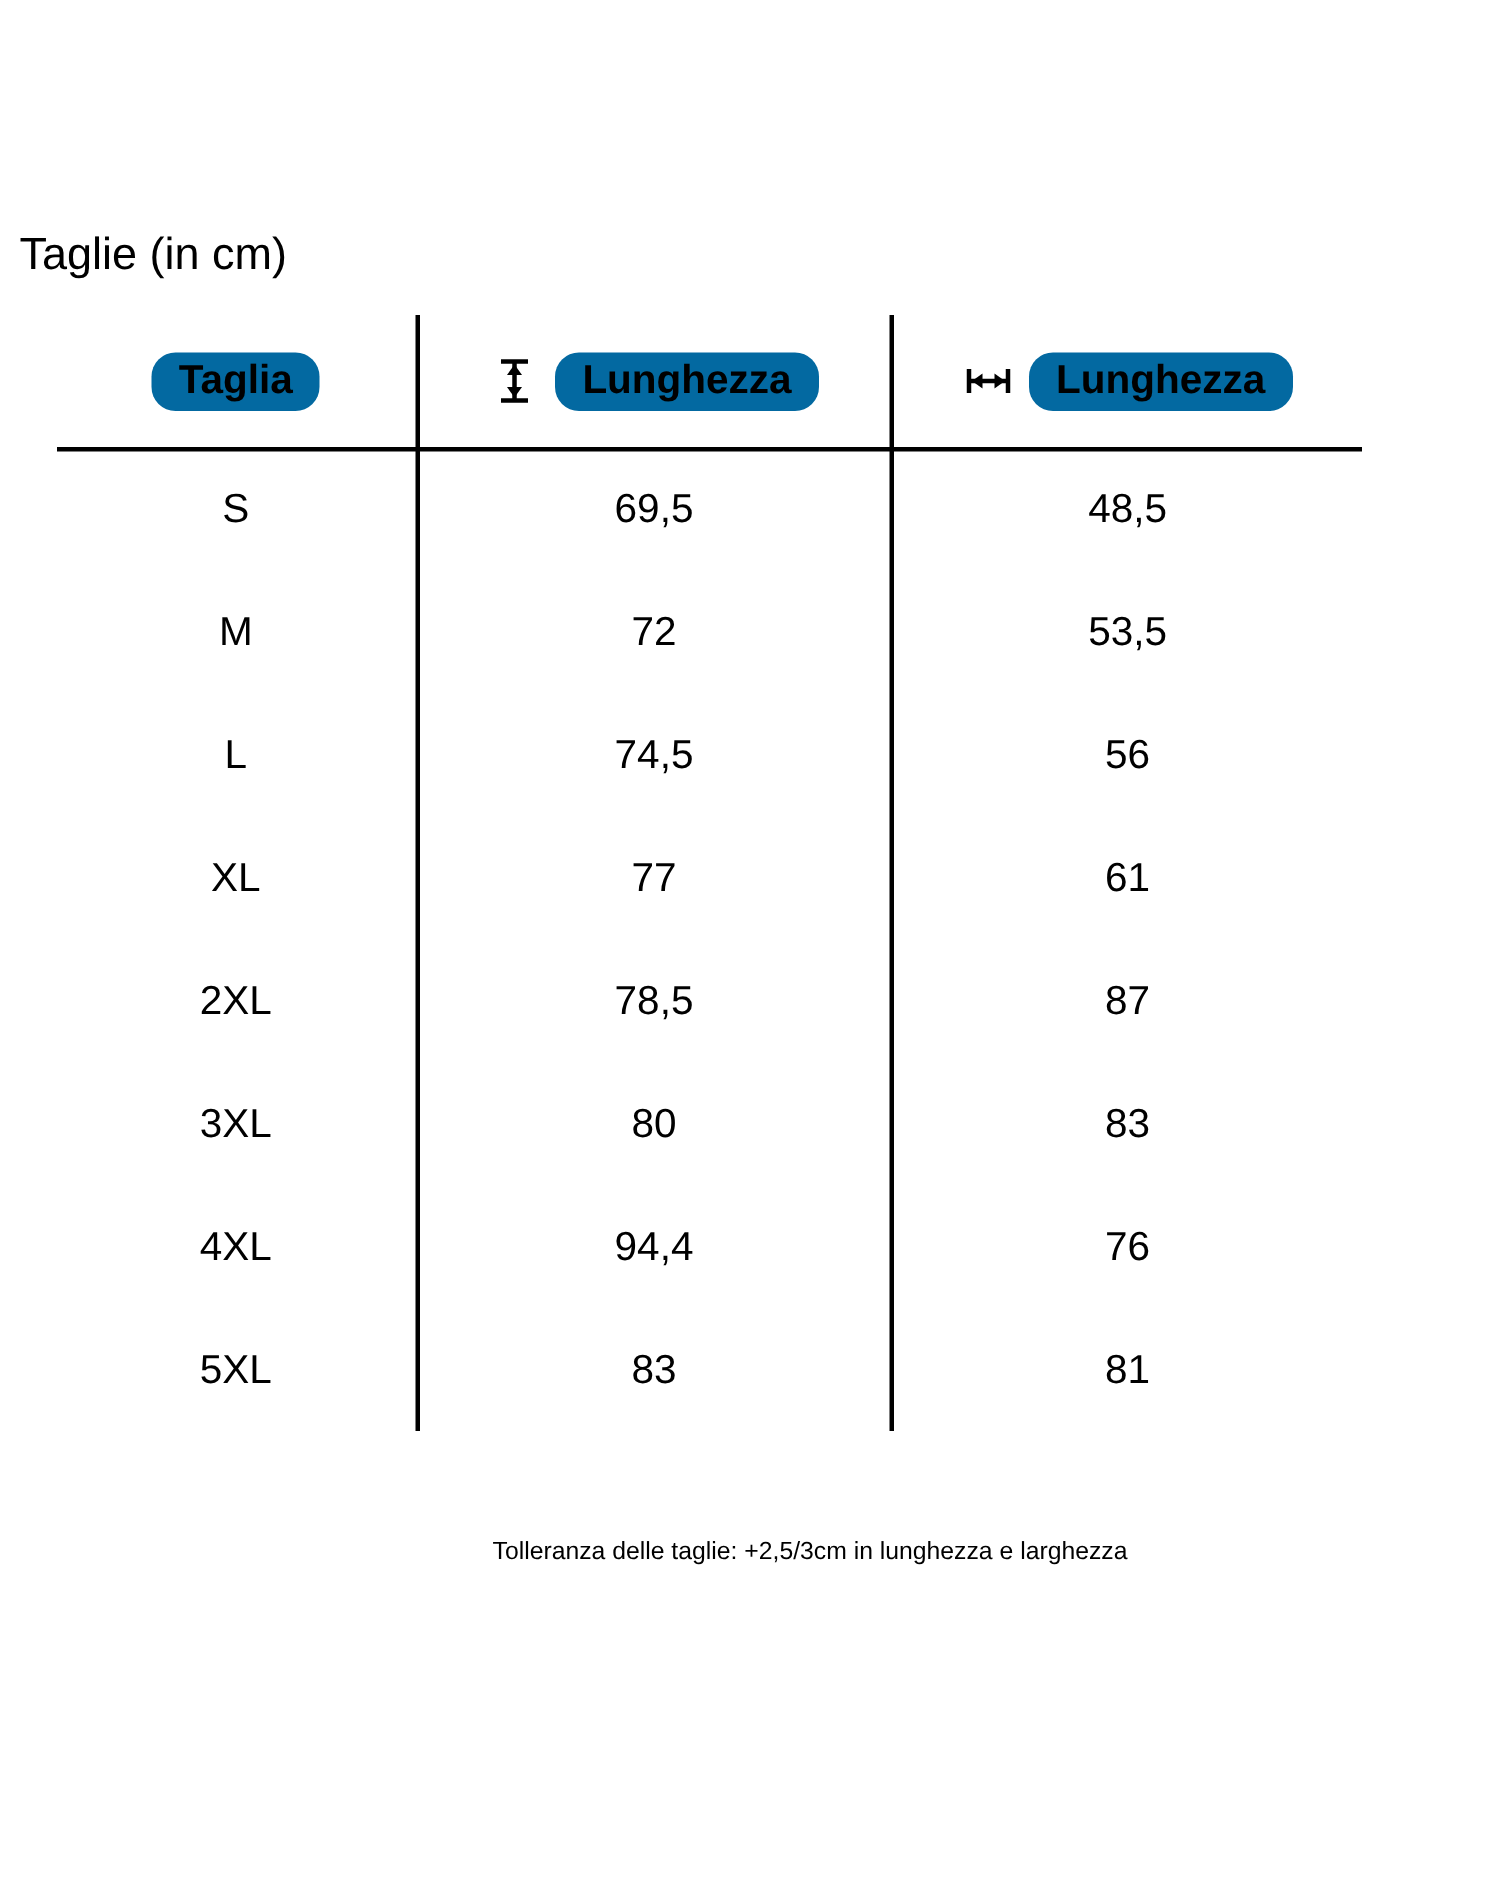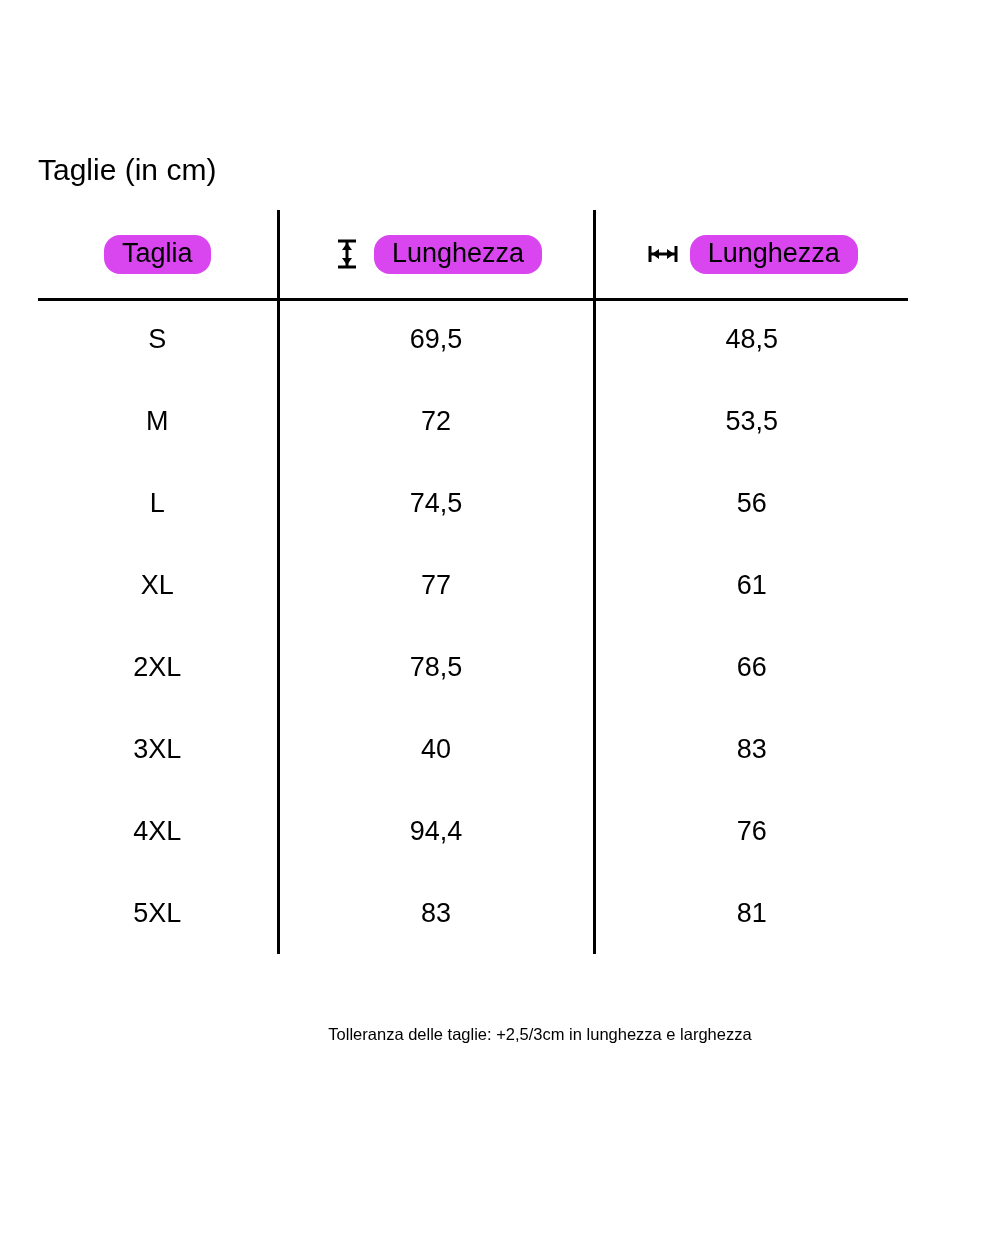--- a/index.html
+++ b/index.html
@@ -15,21 +15,21 @@
     position: relative;
     overflow: hidden;
   }
   .page {
     position: relative;
     width: 1000px;
     height: 1260px;
   }
   .title {
     position: absolute;
-    left: 38px;
+    left: 13px;
     top: 152px;
     font-size: 30px;
     line-height: 36px;
     color: #000;
     white-space: nowrap;
   }
   .table-wrap {
     position: absolute;
     left: 38px;
     top: 210px;
@@ -59,25 +59,25 @@
   }
   .hdr-inner {
     display: flex;
     align-items: center;
     justify-content: center;
     gap: 10px;
     height: 88px;
   }
   .pill {
     display: inline-block;
-    background: #d946ef;
+    background: #0369a1;
     border-radius: 16px;
     padding: 3px 18px 5px 18px;
     font-size: 27px;
-    font-weight: normal;
+    font-weight: bold;
     color: #000;
     white-space: nowrap;
   }
   .icon-vert, .icon-horiz {
     display: inline-block;
     width: 34px;
     height: 34px;
     flex: 0 0 34px;
   }
   tbody td {
@@ -179,25 +179,25 @@
           <td class="sep-left">56</td>
         </tr>
         <tr>
           <td>XL</td>
           <td class="sep-left">77</td>
           <td class="sep-left">61</td>
         </tr>
         <tr>
           <td>2XL</td>
           <td class="sep-left">78,5</td>
-          <td class="sep-left">66</td>
+          <td class="sep-left">87</td>
         </tr>
         <tr>
           <td>3XL</td>
-          <td class="sep-left">40</td>
+          <td class="sep-left">80</td>
           <td class="sep-left">83</td>
         </tr>
         <tr>
           <td>4XL</td>
           <td class="sep-left">94,4</td>
           <td class="sep-left">76</td>
         </tr>
         <tr>
           <td>5XL</td>
           <td class="sep-left">83</td>

